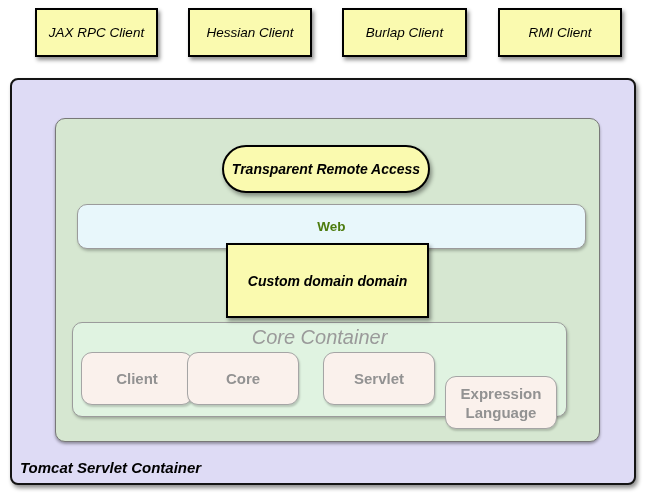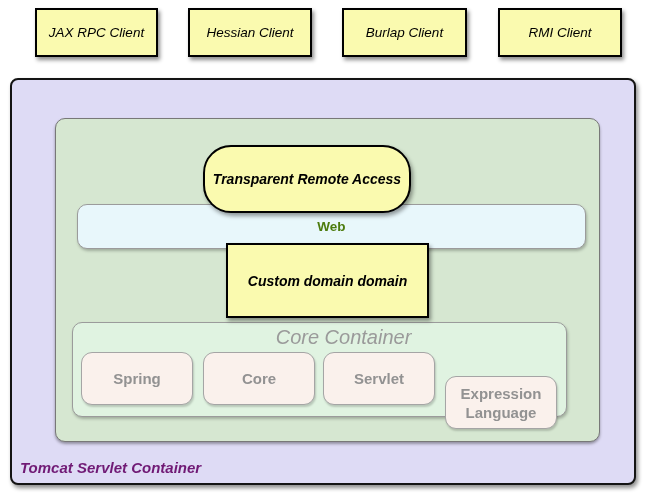--- a/index.html
+++ b/index.html
@@ -19,21 +19,21 @@
   .client span{font-style:italic;font-size:13.5px;color:#000;}
 
   
   .tomcat{
     left:10px;top:78px;width:626px;height:407px;
     background:#DEDBF5;border:2px solid #141414;border-radius:8px;
     box-shadow:2px 3px 4px rgba(0,0,0,0.45);
   }
   .tomcat-label{
     position:absolute;left:8px;bottom:7px;
-    font-weight:bold;font-style:italic;font-size:15px;color:#701a75;
+    font-weight:bold;font-style:italic;font-size:15px;color:#000000;
   }
 
   
   .spring{
     left:43px;top:38px;width:545px;height:324px;
     background:#D6E7D1;border:1.5px solid #787878;border-radius:10px;
     box-shadow:0 2px 3px rgba(0,0,0,0.35);
   }
   .spring-label{
     position:absolute;left:9px;top:7px;
@@ -41,50 +41,50 @@
   }
 
   
   .yellowbox{
     background:#FAFAAF;border:2px solid #000;
     box-shadow:2px 3px 4px rgba(0,0,0,0.40);
     display:flex;align-items:center;justify-content:center;
     z-index:2;text-align:center;
   }
   .yellowbox span{font-weight:bold;font-style:italic;font-size:14px;color:#000;}
-  .remote{left:147px;top:26px;width:208px;height:68px;border-radius:28px;}
+  .remote{left:166px;top:26px;width:208px;height:48px;border-radius:28px;}
   .domain{left:170px;top:124px;width:203px;height:75px;}
 
   
   .web{
     left:21px;top:85px;width:509px;height:45px;
     background:#E8F7FB;border:1.5px solid #9b9b9b;border-radius:10px;
     box-shadow:1px 2px 3px rgba(0,0,0,0.25);
     display:flex;align-items:center;justify-content:center;z-index:1;
   }
   .web span{font-weight:bold;font-size:13.5px;color:#4d7c0f;}
 
   
   .core{
     left:16px;top:203px;width:495px;height:95px;
     background:#E0F3E1;border:1.5px solid #9b9b9b;border-radius:10px;
     box-shadow:1px 2px 3px rgba(0,0,0,0.25);z-index:1;
   }
   .core-label{
     position:absolute;left:0;top:3px;width:100%;text-align:center;
-    font-style:italic;font-size:20px;color:#9a9a9a;margin-left:24px;
+    font-style:italic;font-size:20px;color:#9a9a9a;
   }
   .module{
     top:29px;height:53px;width:112px;
     background:#FAF1EC;border:1.5px solid #a5a5a5;border-radius:11px;
     box-shadow:1px 2px 2px rgba(0,0,0,0.18);
     display:flex;align-items:center;justify-content:center;text-align:center;
   }
   .module span{font-weight:bold;font-size:15px;color:#929292;line-height:19px;}
-  .m0{left:8px;}  .m1{left:130px;}  .m2{left:250px;}  .m3{left:372px;margin-top:24px;}
+  .m0{left:8px;}  .m1{left:114px;}  .m2{left:250px;}  .m3{left:372px;margin-top:24px;}
 </style>
 </head>
 <body>
 
 <div class="stage">
 
   <div class="box client" style="left:35px;width:123px;">
     <span>JAX RPC Client</span>
   </div>
   <div class="box client" style="left:188px;width:124px;">
@@ -110,21 +110,21 @@
       </div>
 
       <div class="box yellowbox domain">
         <span>Custom domain domain</span>
       </div>
 
       <div class="box core">
         <div class="core-label">Core Container</div>
 
         <div class="box module m0">
-          <span>Spring</span>
+          <span>Client</span>
         </div>
         <div class="box module m1">
           <span>Core</span>
         </div>
         <div class="box module m2">
           <span>Servlet</span>
         </div>
         <div class="box module m3">
           <span>Expression Language</span>
         </div>

